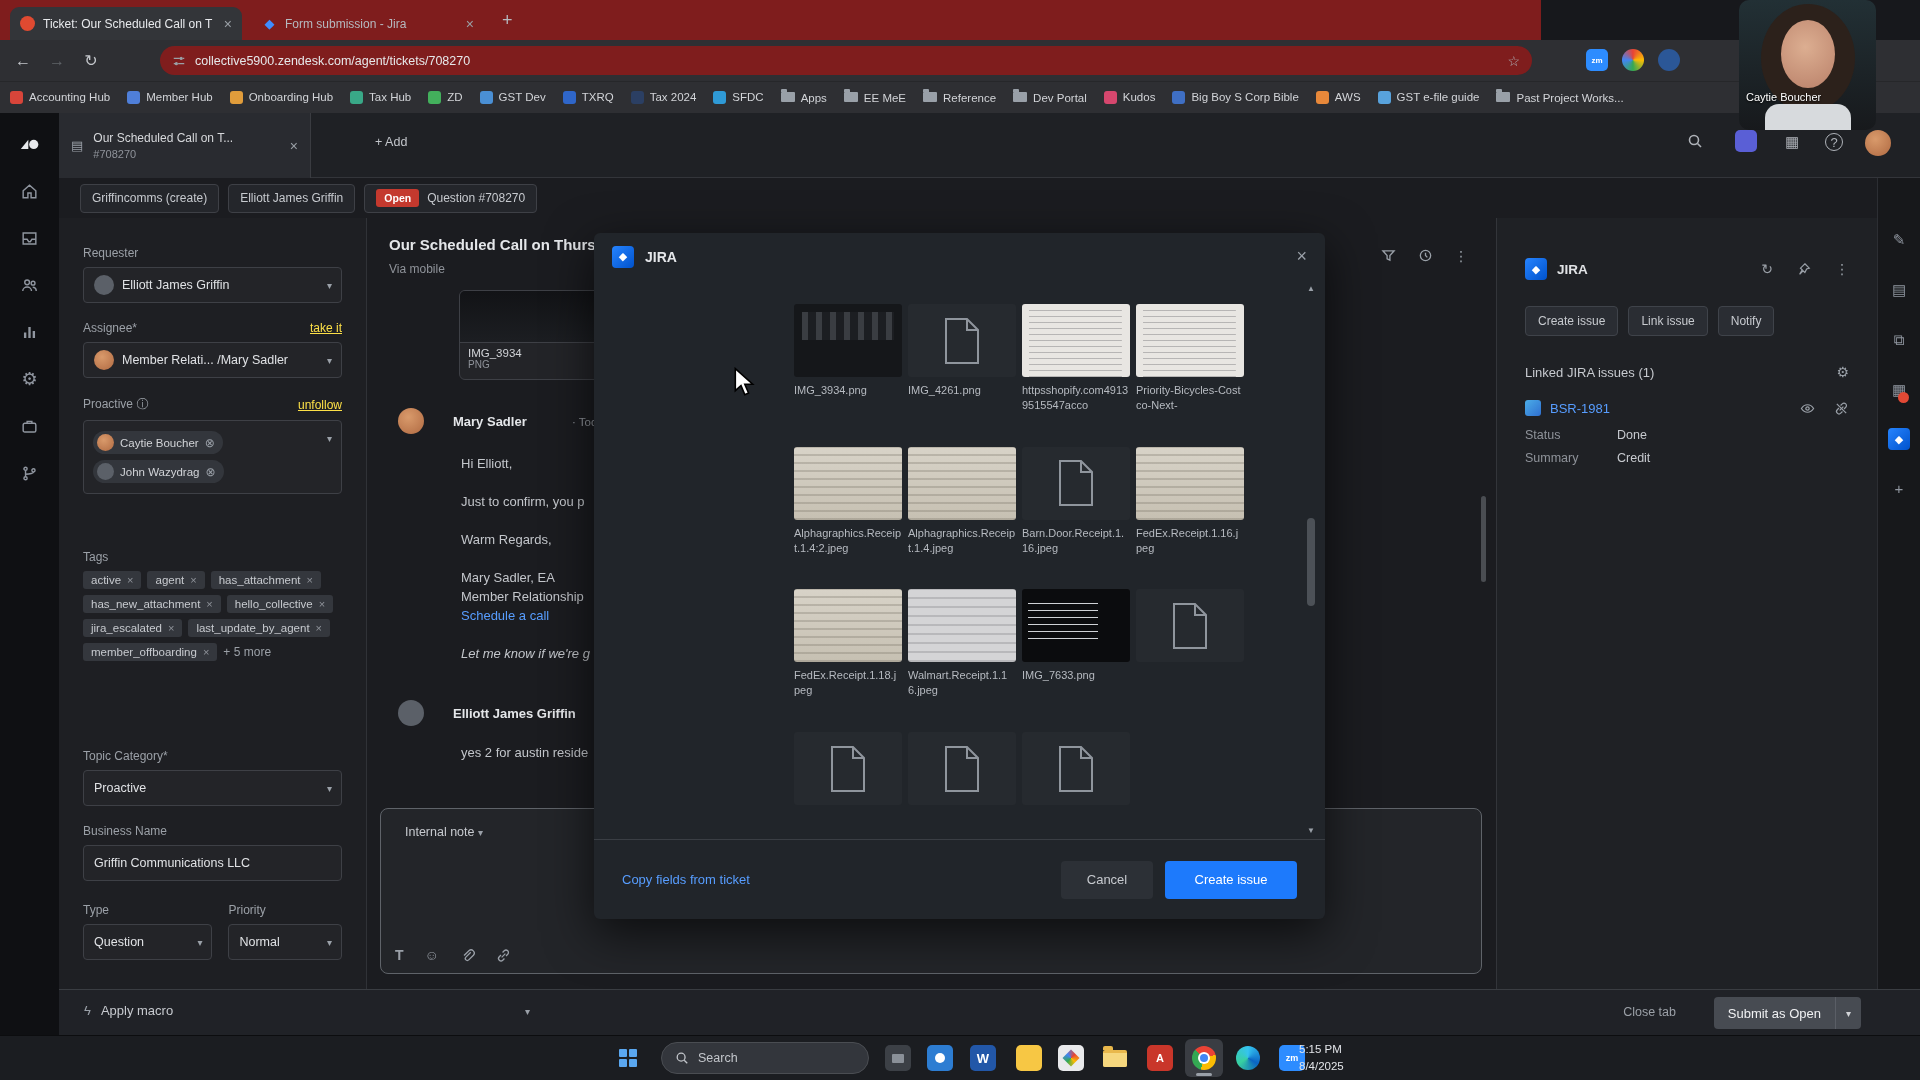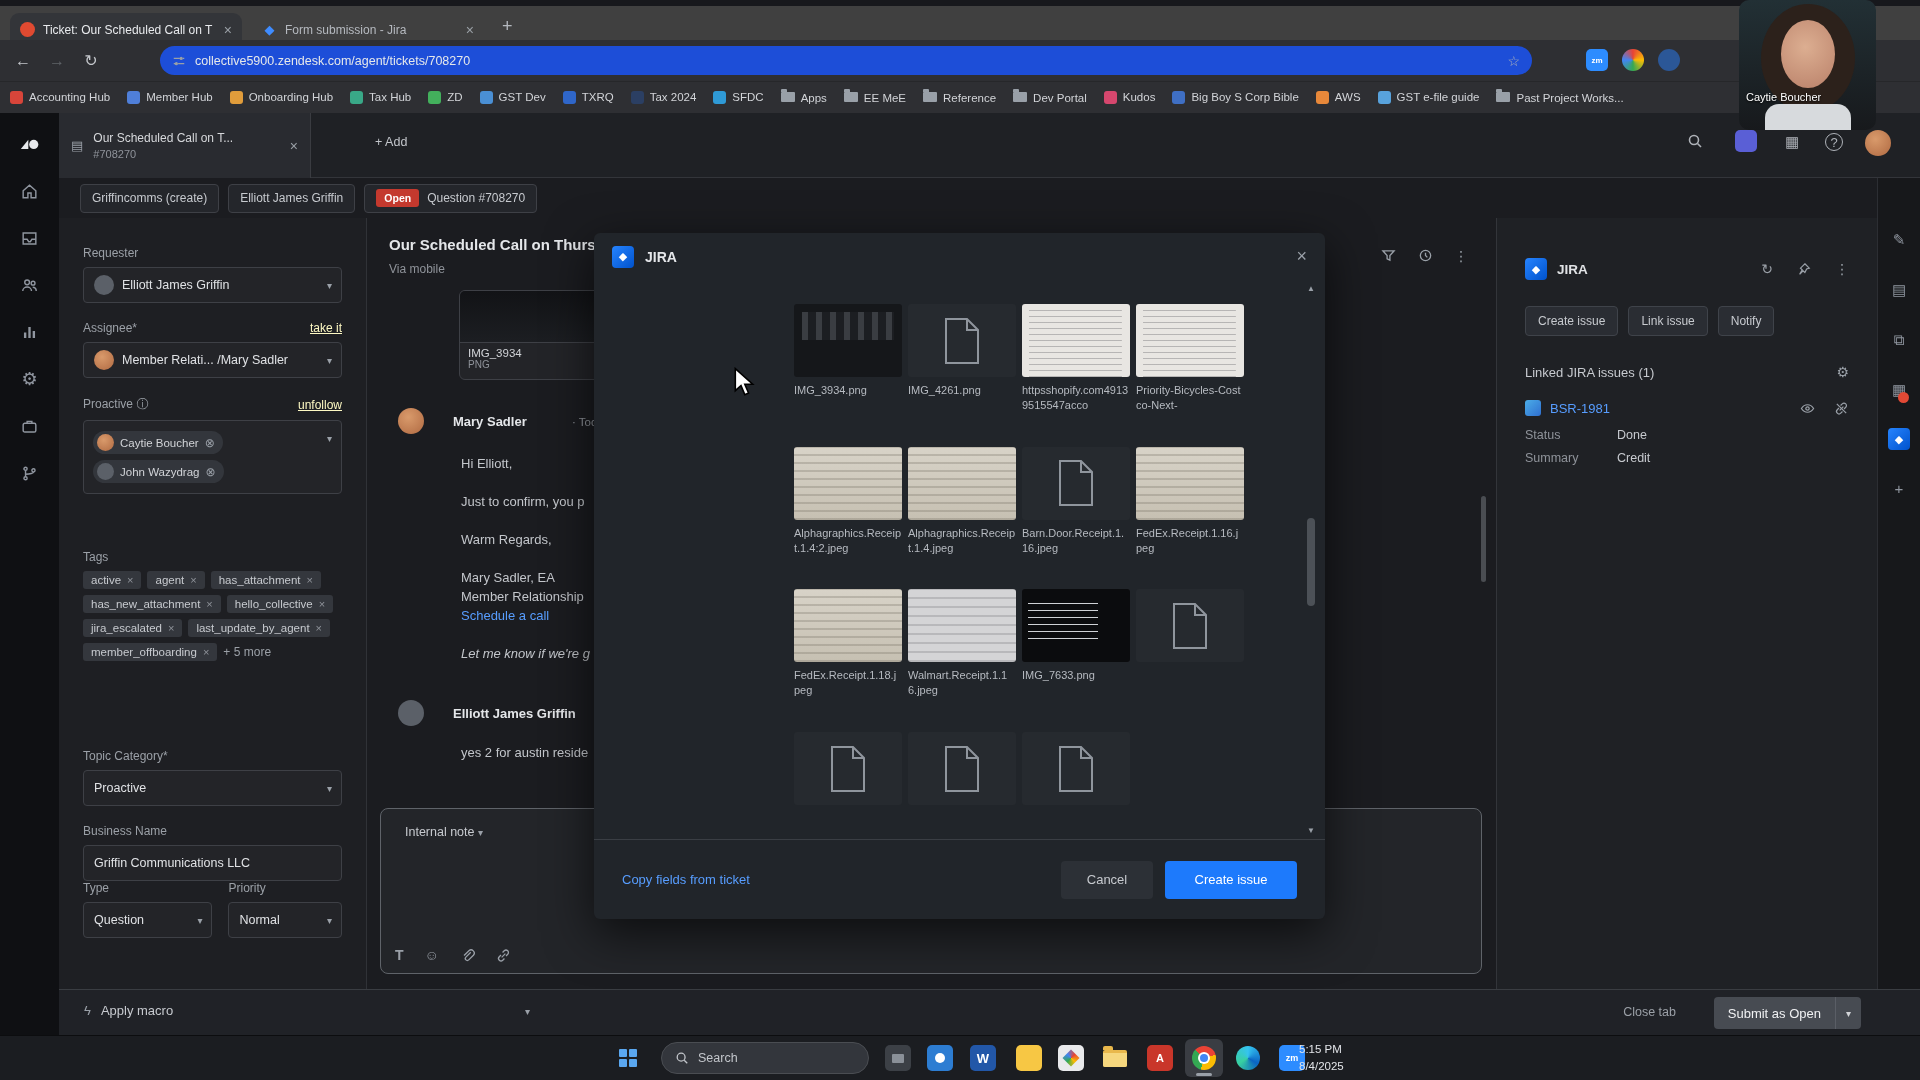--- a/index.html
+++ b/index.html
@@ -2,33 +2,33 @@
 <html><head>
 <meta charset="utf-8">
 <style>
 *{margin:0;padding:0;box-sizing:border-box}
 html,body{background:#000}
 #screen{position:relative;width:1920px;height:1080px;overflow:hidden;background:#17181c;
   font-family:"Liberation Sans",sans-serif;color:#c7cacf;font-size:13px}
 svg{display:block}
 
 
-#tabstrip{position:absolute;left:0;top:6px;width:1920px;height:40px;background:#404040;z-index:2}
+#tabstrip{position:absolute;left:0;top:0;width:1541px;height:40px;background:#7f1d1d;z-index:2}
 .btab{position:absolute;top:7px;height:33px;width:232px;border-radius:9px 9px 0 0;display:flex;align-items:center;gap:8px;padding:0 10px;font-size:12px;color:#b5b9bf}
 .btab.active{background:#333539;color:#e8eaed}
 .btab .ttl{flex:1;white-space:nowrap;overflow:hidden}
 .tabx{color:#9aa0a6;font-size:14px}
 .fav{width:15px;height:15px;border-radius:4px;flex:none;display:flex;align-items:center;justify-content:center}
 .fav-zd{background:#e04a31;border-radius:50%}
 .fav-jira{color:#3f8cff;font-size:13px}
 #newtab{position:absolute;left:502px;top:10px;color:#b5b9bf;font-size:18px}
 #urlrow{position:absolute;left:0;top:40px;width:1920px;height:41px;background:#2e2f33;z-index:2;display:flex;align-items:center}
 .navbtn{width:34px;text-align:center;font-size:16px;color:#c3c6cb}
 .navbtn.dim{color:#5f6368}
-#urlpill{position:absolute;left:160px;top:6px;width:1372px;height:29px;background:#1d4ed8;border-radius:15px;display:flex;align-items:center;padding:0 12px;gap:9px}
+#urlpill{position:absolute;left:160px;top:6px;width:1372px;height:29px;background:#7f1d1d;border-radius:15px;display:flex;align-items:center;padding:0 12px;gap:9px}
 #urltext{font-size:12.5px;color:#e6e8ea;flex:1;white-space:nowrap;overflow:hidden}
 #starbtn{color:#aeb2b8;font-size:14px}
 .ext{position:absolute;top:9px;width:22px;height:22px;border-radius:5px;display:flex;align-items:center;justify-content:center}
 #bmbar{position:absolute;left:0;top:81px;width:1920px;height:32px;background:#2e2f33;z-index:2;display:flex;align-items:center;padding:0 10px;gap:17px;overflow:hidden;border-top:1px solid #26272a}
 .bm{display:flex;align-items:flex-start;gap:6px;font-size:11.5px;color:#d2d4d8;white-space:nowrap}
 .bm .sq{width:13px;height:13px;border-radius:3px;flex:none}
 .bm .folder{width:14px;height:10px;background:#99a0a8;border-radius:1px;position:relative;flex:none}
 .bm .folder::before{content:"";position:absolute;left:0;top:-3px;width:6px;height:3px;background:#99a0a8;border-radius:1px 1px 0 0}
 
 
@@ -51,35 +51,35 @@
 #addbtn{position:absolute;left:316px;top:22px;font-size:12.5px;color:#c3c6cb}
 .topbar-ic{position:absolute;top:20px;color:#aeb2b8;font-size:15px}
 #crumbs{position:absolute;left:59px;top:178px;width:1818px;height:40px;display:flex;align-items:center;gap:9px;padding-left:21px}
 .crumbbox{height:29px;display:flex;align-items:center;gap:8px;padding:0 11px;background:#24262b;border:1px solid #3e4046;border-radius:4px;font-size:12px;color:#c7cacf;white-space:nowrap}
 .openbadge{background:#c4392e;color:#fff;font-size:10.5px;font-weight:bold;padding:3px 8px;border-radius:3px}
 
 
 #sidepanel{position:absolute;left:59px;top:218px;width:308px;height:771px;background:#1e1f23;border-right:1px solid #303237;padding:28px 24px;overflow:hidden}
 .flabel{font-size:12px;color:#9ba0a7;margin-bottom:7px}
 .frow{display:flex;justify-content:space-between;align-items:center}
-.linky{font-size:12px;color:#fef9c3;text-decoration:underline}
+.linky{font-size:12px;color:#fde047;text-decoration:underline}
 .select{position:relative;height:36px;background:#232428;border:1px solid #3e4046;border-radius:4px;display:flex;align-items:center;gap:8px;padding:0 26px 0 10px;font-size:12.5px;color:#e0e2e5;margin-bottom:18px;white-space:nowrap;overflow:hidden}
 .caret{position:absolute;right:9px;color:#9aa0a8;font-size:10px}
 .av{width:20px;height:20px;border-radius:50%;flex:none}
 .av-gray{background:#5b6068}
 .av-orange{background:radial-gradient(circle at 40% 35%,#d99a6b,#b06a42)}
 .chipbox{position:relative;background:#232428;border:1px solid #3e4046;border-radius:4px;padding:7px 24px 7px 7px;margin-bottom:56px}
 .chip{display:inline-flex;align-items:center;gap:6px;background:#33363c;border-radius:14px;padding:3px 8px 3px 4px;font-size:11.5px;color:#d2d4d8;margin:3px 2px}
 .chip .cav{width:17px;height:17px;border-radius:50%}
 .chip .cx{color:#9aa0a8;font-size:12px}
 .tagwrap{display:flex;flex-wrap:wrap;gap:6px;margin-bottom:88px;align-content:flex-start}
 .tag{display:inline-flex;align-items:center;gap:6px;background:#34373d;border-radius:3px;padding:3px 8px;font-size:11.5px;color:#c7cacf}
 .tag .cx{color:#8f939a;font-size:11px}
 .more-tags{font-size:12px;color:#9ba0a7;align-self:center}
-.inputbox{height:36px;background:#232428;border:1px solid #3e4046;border-radius:4px;display:flex;align-items:center;padding:0 10px;font-size:12.5px;color:#e0e2e5;}
+.inputbox{height:36px;background:#232428;border:1px solid #3e4046;border-radius:4px;display:flex;align-items:center;padding:0 10px;font-size:12.5px;color:#e0e2e5;margin-bottom:22px}
 
 
 #mainarea{position:absolute;left:367px;top:218px;width:1129px;height:771px;background:#1b1c20;overflow:hidden}
 .convo-title{position:absolute;left:22px;top:18px;font-size:15px;font-weight:bold;color:#e4e6e9;white-space:nowrap}
 .convo-via{position:absolute;left:22px;top:44px;font-size:12px;color:#8f939a}
 .convo-topic{position:absolute;top:30px;color:#9aa0a8;font-size:14px}
 #attcard{position:absolute;left:92px;top:72px;width:170px;height:90px;border:1px solid #3e4046;border-radius:6px;overflow:hidden;background:#232428}
 #attcard .attimg{height:52px;background:linear-gradient(#121316,#1c1e22);border-bottom:1px solid #3e4046}
 #attcard .attname{font-size:11.5px;color:#d2d4d8;padding:4px 8px 0}
 #attcard .atttype{font-size:10px;color:#8f939a;padding:0 8px}

